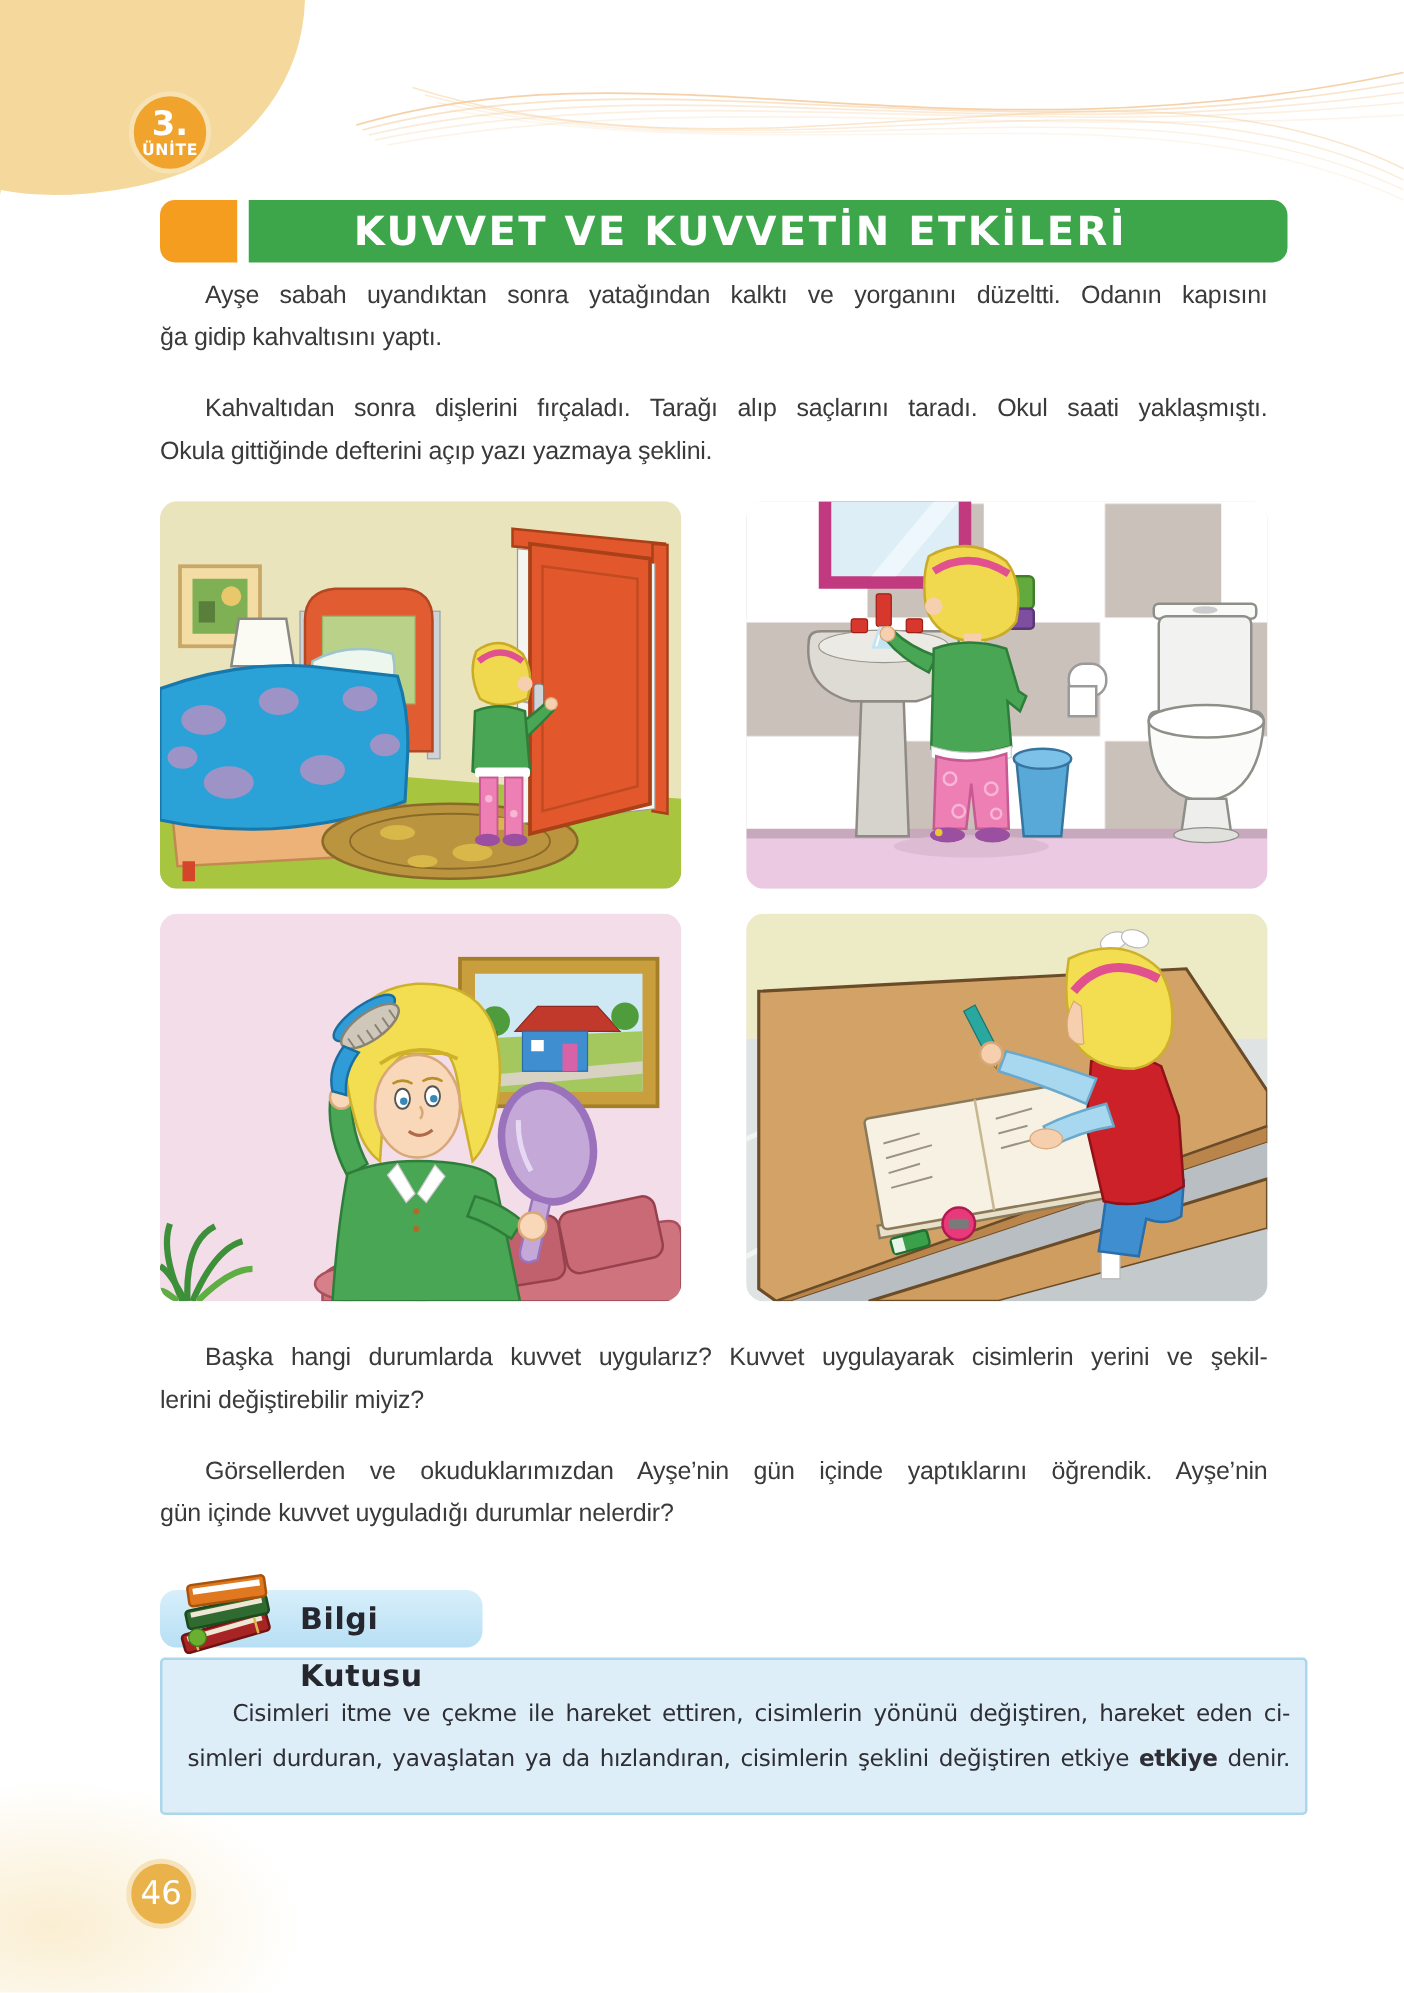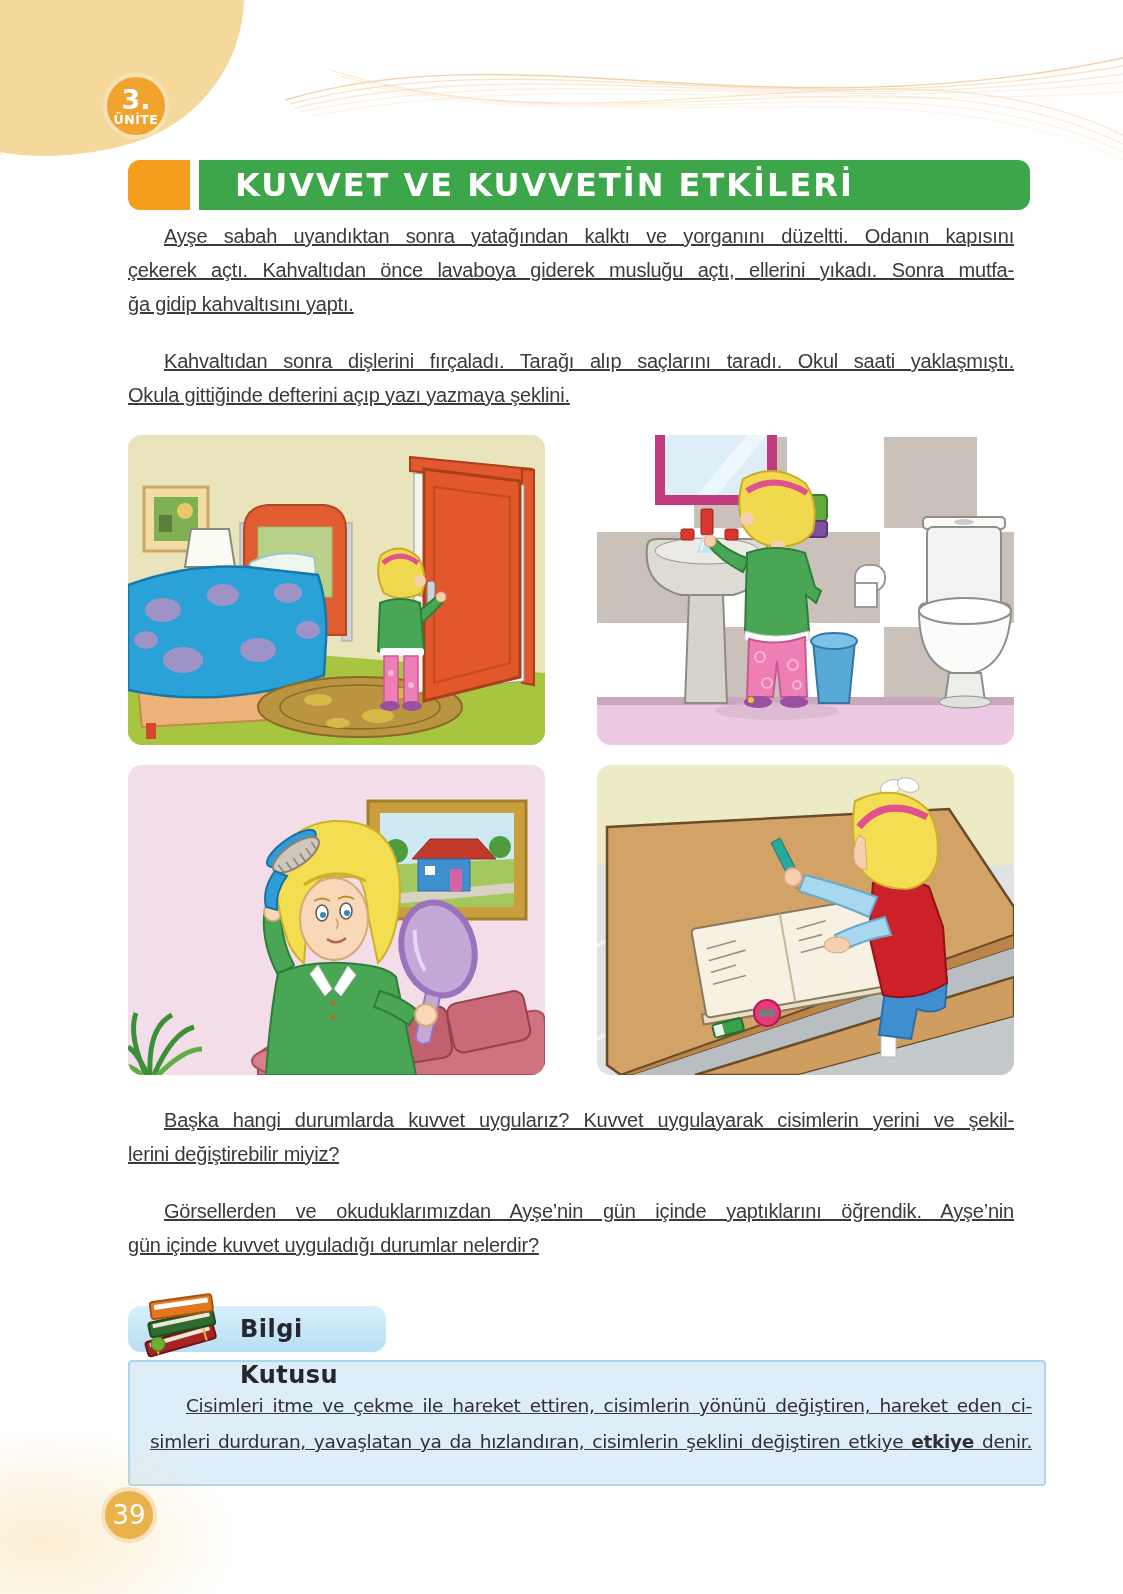--- a/index.html
+++ b/index.html
@@ -15,26 +15,26 @@
       align-items:center;justify-content:center;color:#fff;text-align:center;
       font-family:"DejaVu Sans",sans-serif;font-weight:bold;}
   .unit-badge .num{font-size:27px;line-height:26px;}
   .unit-badge .lbl{font-size:12.5px;line-height:13px;letter-spacing:.5px;}
 
   
   .header-bar{left:128px;top:160px;width:902px;height:50px;display:flex;}
   .header-block{width:62px;height:50px;background:#f59d1e;border-radius:12px 0 0 12px;}
   .header-gap{width:9px;height:50px;background:#ffffff;}
   .header-green{flex:1;height:50px;background:#3ea64a;border-radius:0 12px 12px 0;
-      display:flex;align-items:center;}
+      display:flex;align-items:center;padding-left:48px;}
   .header-title{color:#ffffff;font-family:"DejaVu Sans",sans-serif;font-weight:bold;
       font-size:32px;letter-spacing:2px;padding-left:36px;white-space:nowrap;}
 
   
-  .content{left:128px;top:219px;width:886px;text-decoration:underline;}
+  .content{left:128px;top:219px;width:886px;}
   .para{margin:0 0 23px 0;}
   .tline{font-size:20px;line-height:34px;letter-spacing:-0.2px;
       text-align:justify;color:#3a3a3a;}
   .jfull{text-align-last:justify;}
   .indent{padding-left:36px;}
 
   
   .img-grid{display:grid;grid-template-columns:417px 417px;gap:20px 52px;margin:14px 0 28px 0;}
   .panel{width:417px;height:310px;border-radius:14px;overflow:hidden;background:#eee;}
   .panel svg{display:block;}
@@ -92,21 +92,20 @@
   <div class="header-gap"></div>
   <div class="header-green">
     <span class="header-title">KUVVET VE KUVVETİN ETKİLERİ</span>
   </div>
 </div>
 
 <div class="abs content">
 
   <div class="para">
     <div class="tline jfull indent">Ayşe sabah uyandıktan sonra yatağından kalktı ve yorganını düzeltti. Odanın kapısını</div>
-    <div class="tline jfull">çekerek açtı. Kahvaltıdan önce lavaboya giderek musluğu açtı, ellerini yıkadı. Sonra mutfa-</div>
     <div class="tline">ğa gidip kahvaltısını yaptı.</div>
   </div>
 
   <div class="para">
     <div class="tline jfull indent">Kahvaltıdan sonra dişlerini fırçaladı. Tarağı alıp saçlarını taradı. Okul saati yaklaşmıştı.</div>
     <div class="tline">Okula gittiğinde defterini açıp yazı yazmaya şeklini.</div>
   </div>
 
   <div class="img-grid">
 
@@ -413,14 +412,14 @@
 
   <div class="info-box">
     <div class="iline indent">Cisimleri itme ve çekme ile hareket ettiren, cisimlerin yönünü değiştiren, hareket eden ci-</div>
     <div class="iline"><span>simleri durduran, yavaşlatan ya da hızlandıran, cisimlerin şeklini değiştiren etkiye </span><b>etkiye</b><span> denir.</span></div>
   </div>
 
 </div>
 
 <div class="abs glow"></div>
 <div class="abs page-num">
-  <span>39</span>
+  <span>46</span>
 </div>
 
 </body></html>

